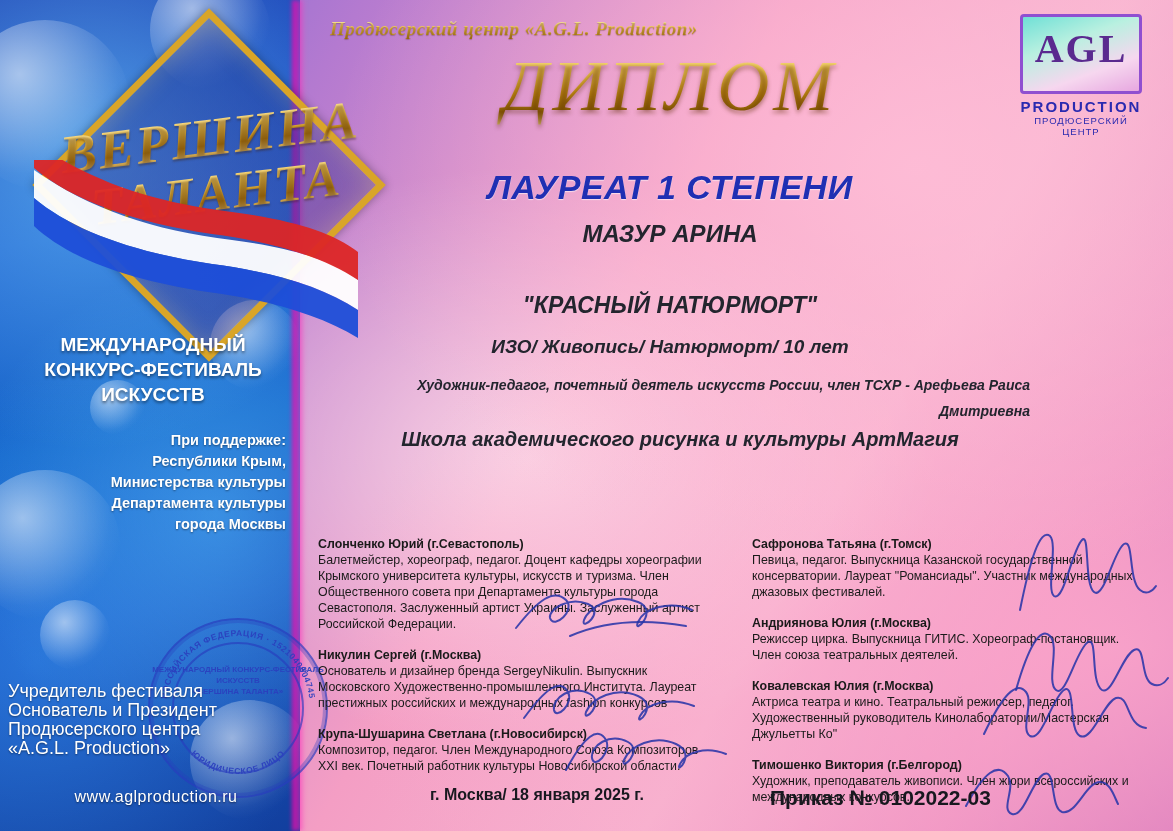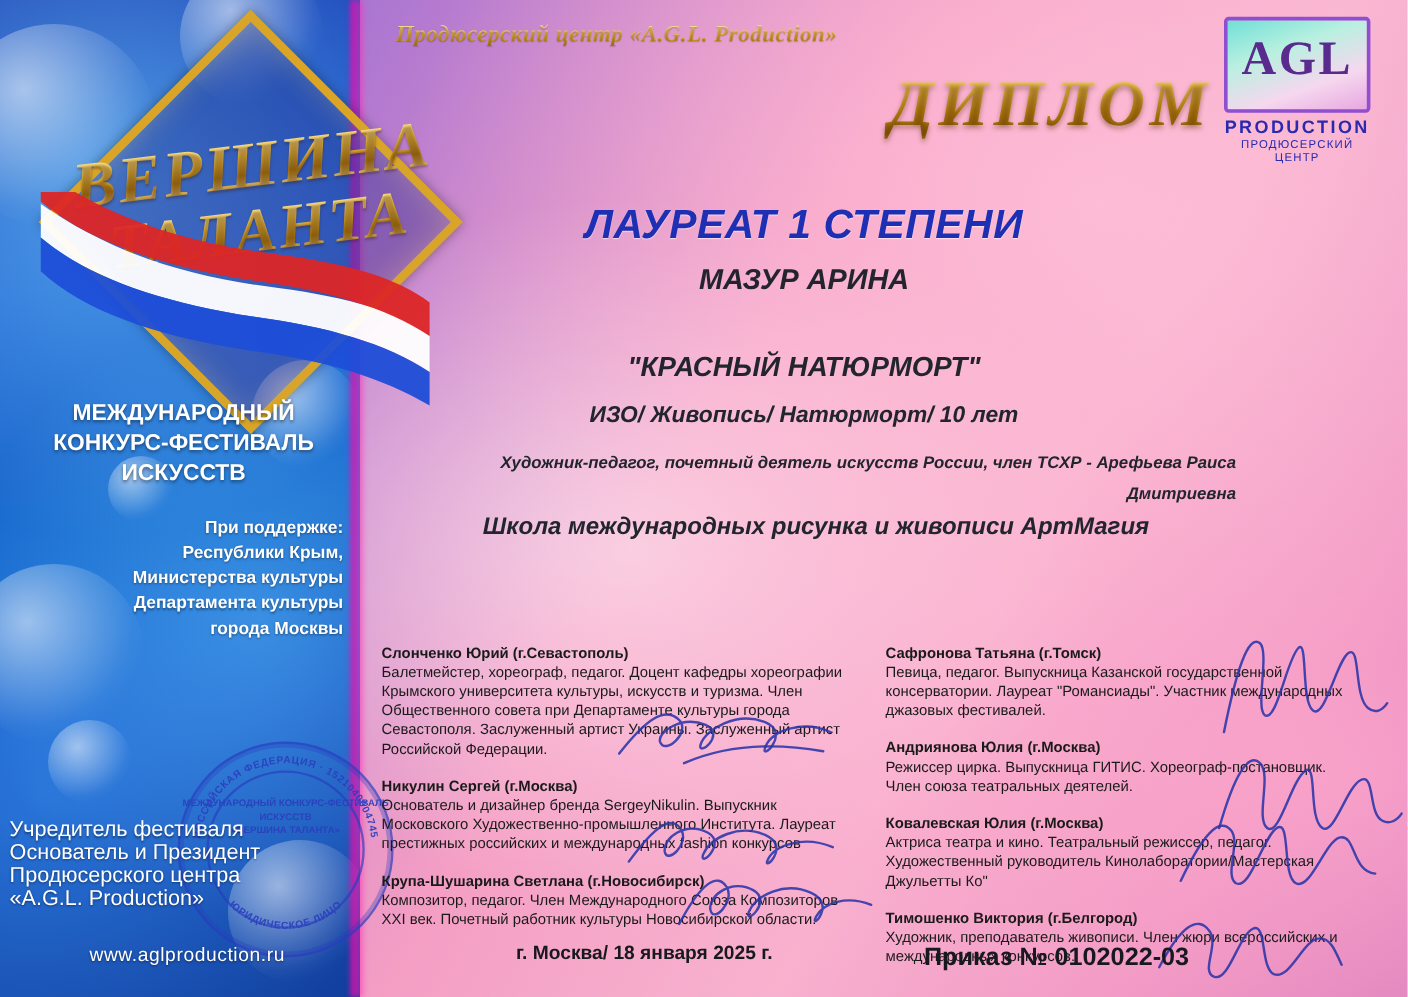--- a/index.html
+++ b/index.html
@@ -176,25 +176,25 @@
     background: linear-gradient(180deg, #fff6cc 0%, #eec247 45%, #a9760f 100%);
     -webkit-background-clip: text;
     background-clip: text;
     color: transparent;
     text-shadow: 0 1px 1px rgba(80,40,0,0.3);
   }
   .diplom-word {
     position: absolute;
     left: 330px; top: 40px;
     width: 680px;
-    text-align: right;
+    text-align: center;
     font-family: "Liberation Serif", serif;
-    font-weight: bold;
-    font-style: italic;
-    font-size: 54px;
+    font-weight: normal;
+    font-style: italic;
+    font-size: 72px;
     line-height: 92px;
     letter-spacing: 4px;
     background: linear-gradient(180deg, #fffbe0 0%, #f4cf5a 30%, #c08a12 58%, #8a5c05 78%, #ffe79e 100%);
     -webkit-background-clip: text;
     background-clip: text;
     color: transparent;
     text-shadow: 0 3px 4px rgba(90,45,0,0.45);
   }
   .agl-logo {
     position: absolute;
@@ -295,21 +295,21 @@
     font-style: italic;
     font-size: 20px;
     line-height: 30px;
   }
   
   .jury {
     position: absolute;
     left: 318px; top: 536px;
     width: 830px;
     display: flex;
-    gap: 34px;
+    gap: 48px;
   }
   .jury-col { width: 386px; }
   .jury-item { margin-bottom: 15px; }
   .jury-name {
     font-size: 12.4px;
     font-weight: bold;
     color: #1a1a1a;
     line-height: 16px;
   }
   .jury-desc {
@@ -414,21 +414,21 @@
     <div class="agl-sub1">PRODUCTION</div>
     <div class="agl-sub2">ПРОДЮСЕРСКИЙ ЦЕНТР</div>
   </div>
 
   <div class="laureate">ЛАУРЕАТ 1 СТЕПЕНИ</div>
   <div class="winner-name">МАЗУР АРИНА</div>
   <div class="work-title">"КРАСНЫЙ НАТЮРМОРТ"</div>
   <div class="nomination">ИЗО/ Живопись/ Натюрморт/ 10 лет</div>
   <div class="teacher">Художник-педагог, почетный деятель искусств России, член ТСХР - Арефьева Раиса Дмитриевна</div>
   <div class="school">
-    <div>Школа международных рисунка и живописи АртМагия</div>
+    <div>Школа академического рисунка и культуры АртМагия</div>
   </div>
 
   <div class="jury">
     <div class="jury-col">
       <div class="jury-item">
         <div class="jury-name">Слонченко Юрий (г.Севастополь)</div>
         <div class="jury-desc">Балетмейстер, хореограф, педагог. Доцент кафедры хореографии Крымского университета культуры, искусств и туризма. Член Общественного совета при Департаменте культуры города Севастополя. Заслуженный артист Украины. Заслуженный артист Российской Федерации.</div>
       </div>
       <div class="jury-item">
         <div class="jury-name">Никулин Сергей (г.Москва)</div>

